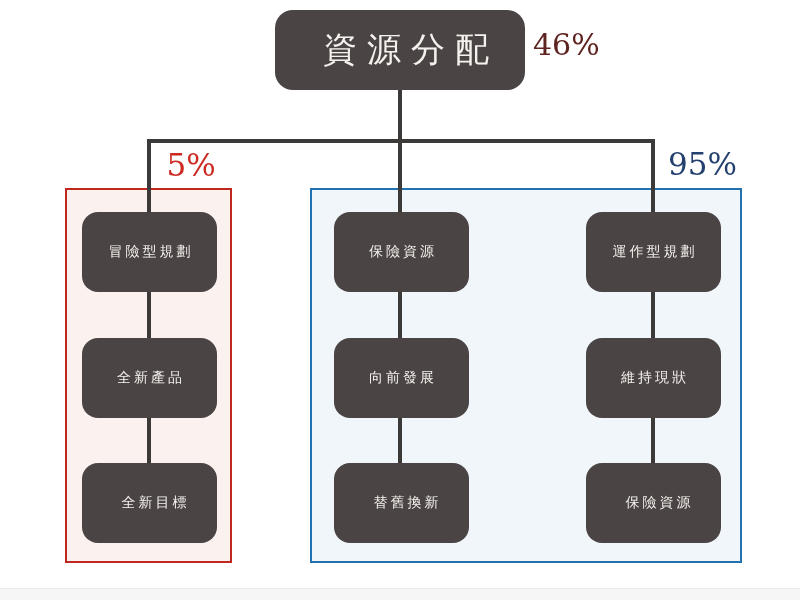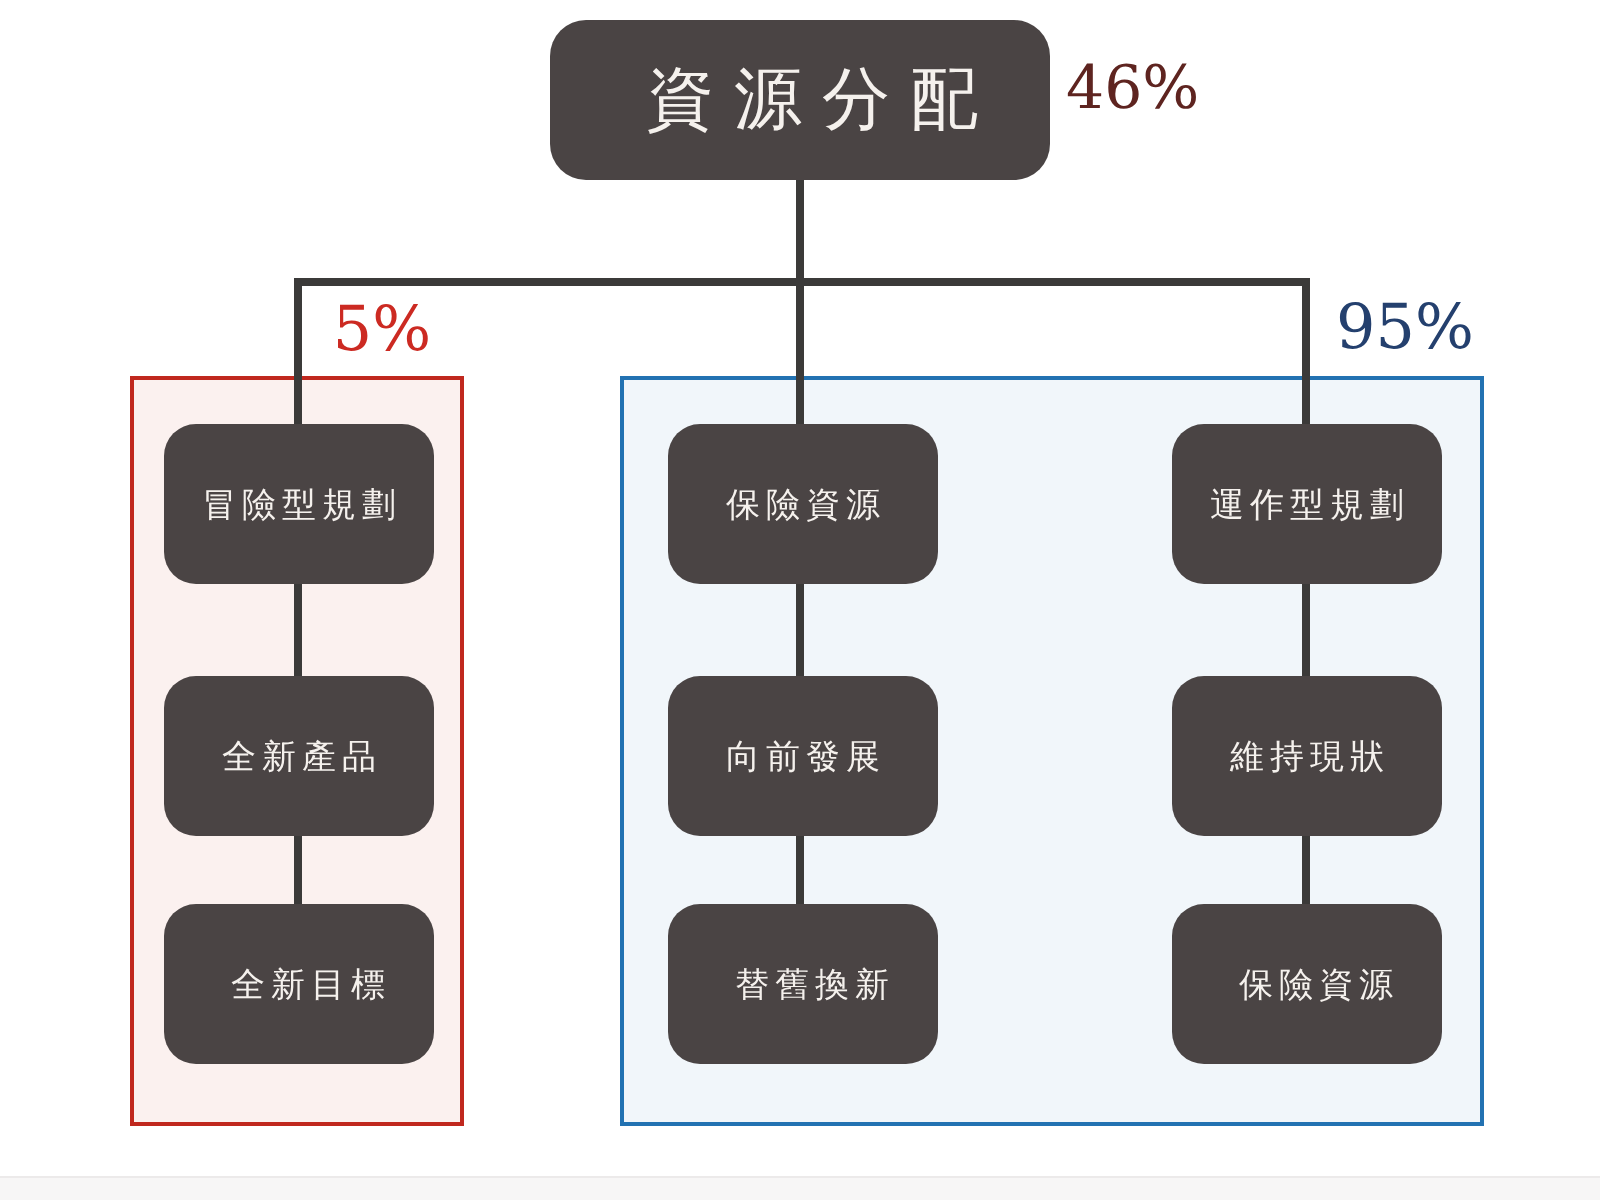--- a/index.html
+++ b/index.html
@@ -61,35 +61,35 @@
     z-index: 2;
     text-align: center;
   }
   
   .node {
     position: absolute;
     width: 135px; height: 80px;
     background: var(--node-fill, #4a4444);
     border-radius: 16px;
     color: var(--node-text, #f5f1ed);
-    font-size: 17px;
+    font-size: 14px;
     letter-spacing: 3px;
     display: flex;
     align-items: center;
     justify-content: center;
     padding-left: 3px;
     box-sizing: border-box;
     z-index: 2;
   }
   .col-left  { left: 82px;  }
   .col-mid   { left: 334px; }
   .col-right { left: 586px; }
   .row-1 { top: 212px; }
   .row-2 { top: 338px; }
-  .row-3 { top: 452px; padding-left: 12px; }
+  .row-3 { top: 463px; padding-left: 12px; }
   
   .pct {
     position: absolute;
     font-size: 31px;
     z-index: 3;
     line-height: 1;
   }
   .pct-root {
     left: 533px; top: 30px;
     font-size: 30px;

